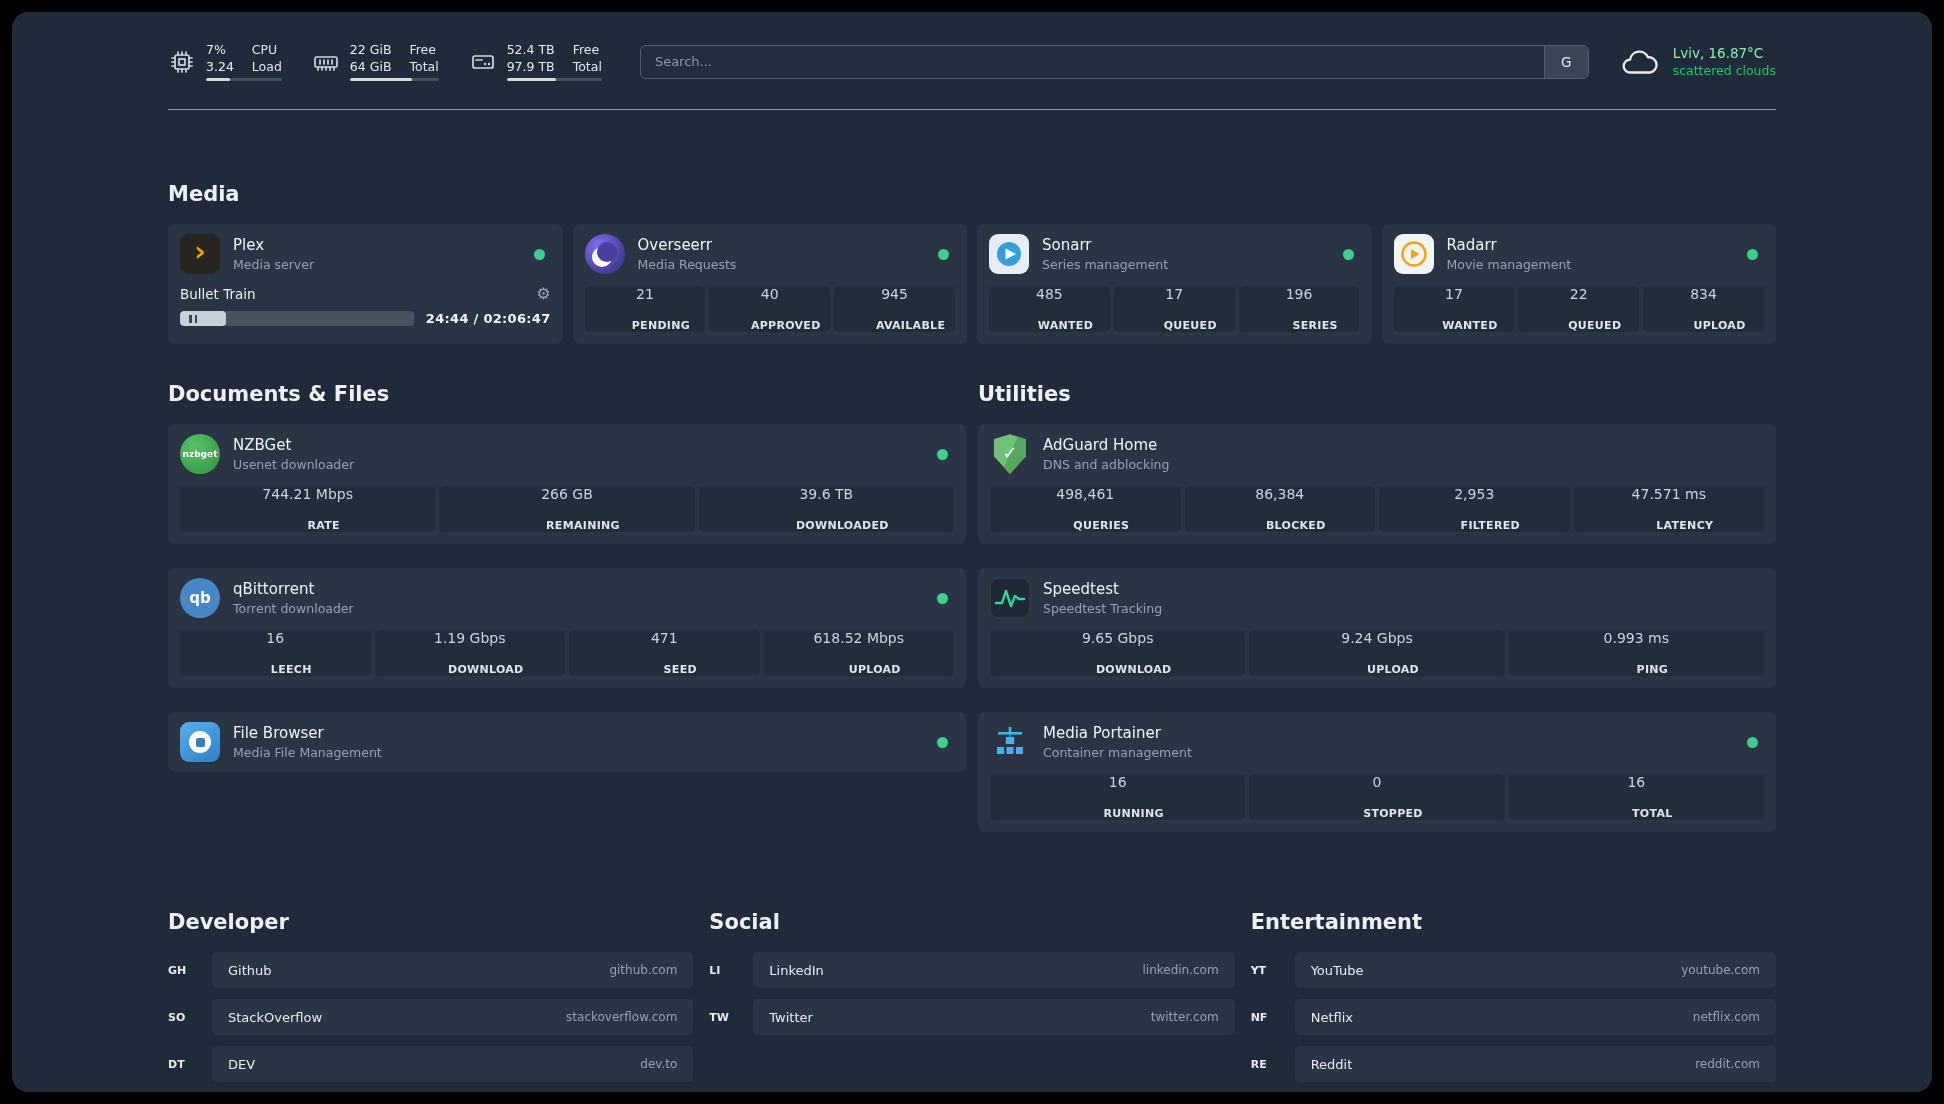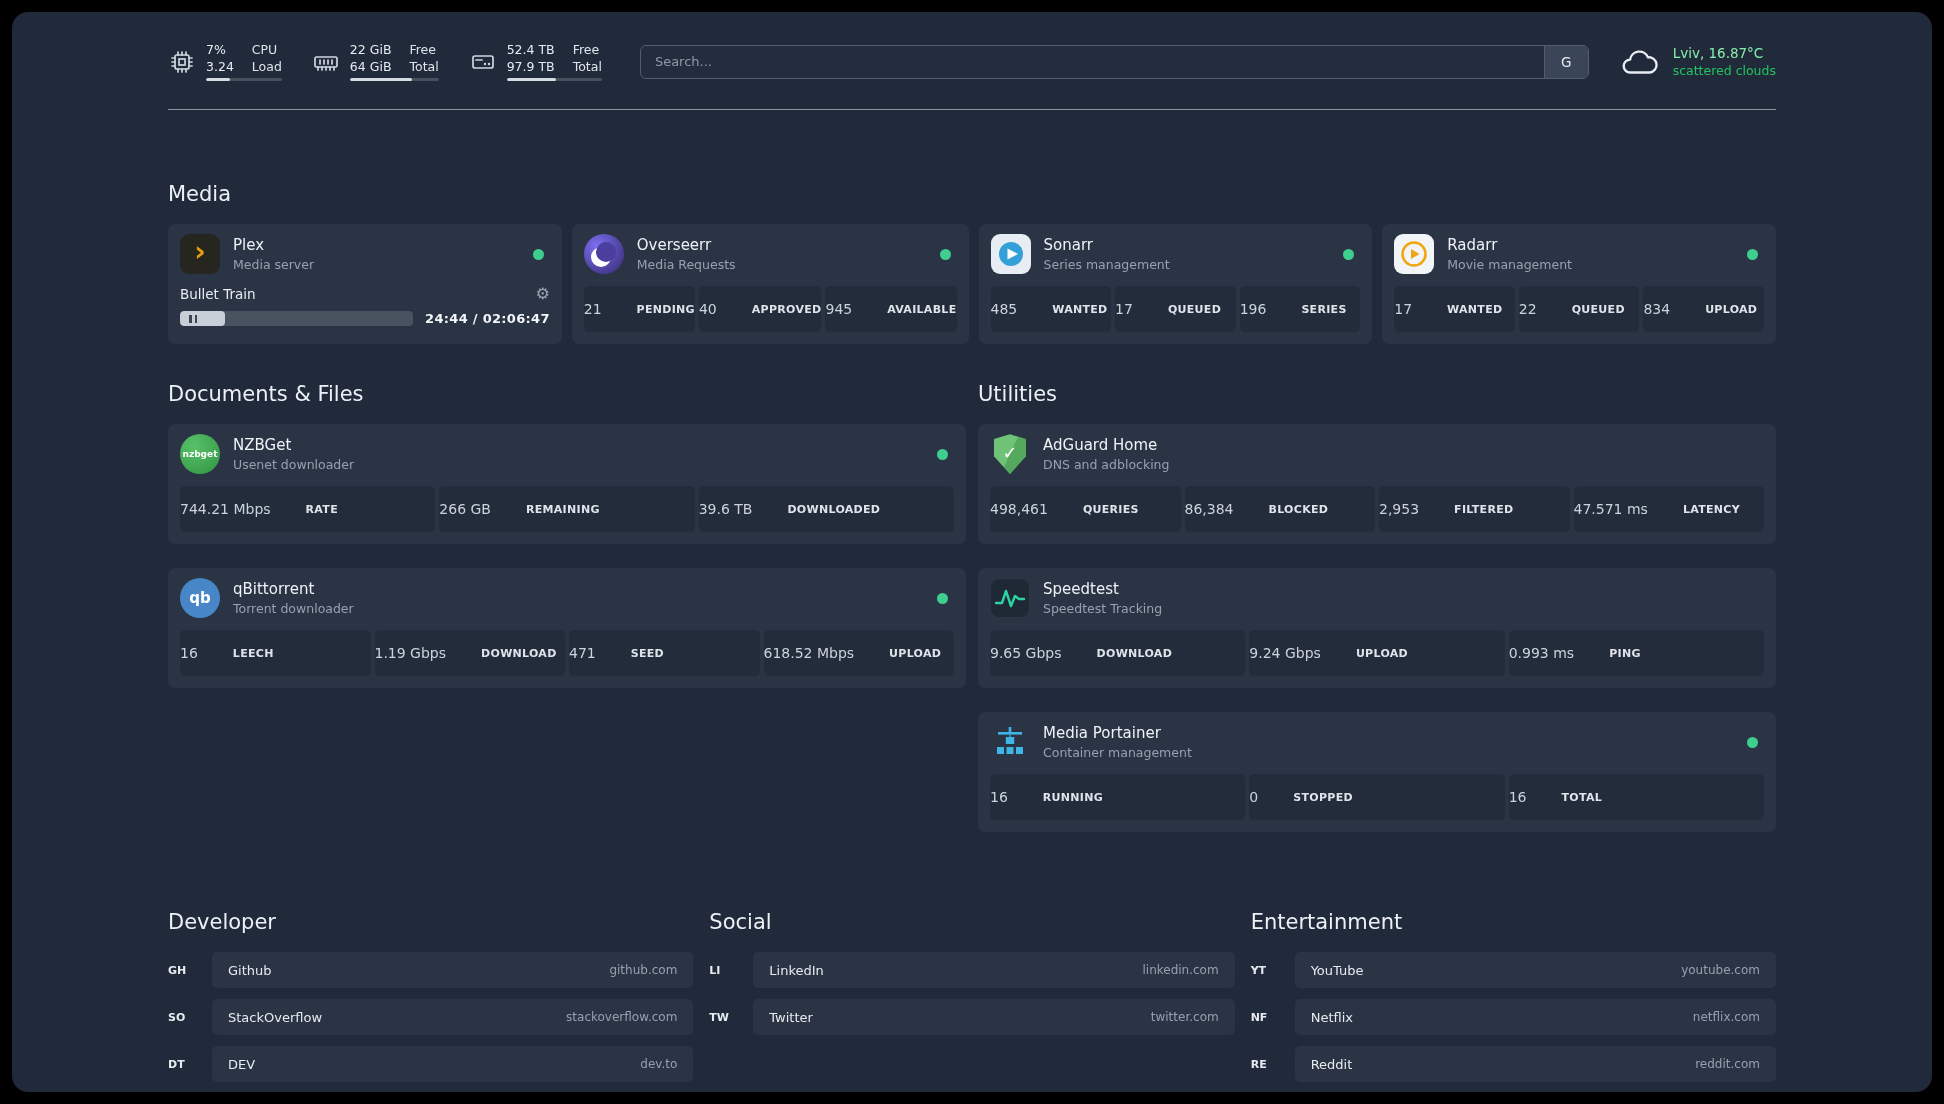--- a/index.html
+++ b/index.html
@@ -30,37 +30,37 @@
     font-size: 13.5px; cursor: pointer; font-family: inherit; }
 
   .weather { display: flex; align-items: center; gap: 12px; }
   .wicon { width: 42px; height: 34px; fill: none; stroke: #e9edf3; stroke-width: 2; stroke-linejoin: round; }
   .wt1 { font-size: 13.5px; color: #86efac; }
   .wt2 { font-size: 12.5px; color: #22c55e; margin-top: 2px; }
 
   .divider { margin-top: 28px; border-top: 1px solid rgba(230,235,240,.55); }
 
   
-  .section-title { font-size: 21px; font-weight: 400; color: #edf1f6; margin: 0 0 18px; }
+  .section-title { font-size: 21px; font-weight: 700; color: #edf1f6; margin: 0 0 18px; }
   .media { margin-top: 72px; }
   .cards4 { display: grid; grid-template-columns: repeat(4, 1fr); gap: 10px; }
   .twocol { margin-top: 38px; display: grid; grid-template-columns: 1fr 1fr; gap: 12px; align-items: start; }
   .stack { display: flex; flex-direction: column; gap: 24px; }
 
   .card { background: #2b3444; border-radius: 7px; }
   .chead { display: flex; align-items: center; gap: 13px; padding: 10px 12px; cursor: pointer; }
   .cicon { width: 40px; height: 40px; flex: none; display: flex; align-items: center;
     justify-content: center; border-radius: 9px; position: relative; overflow: hidden; }
   .cmeta { flex: 1; min-width: 0; }
   .cname { font-size: 15px; font-weight: 500; color: #eff3f7; }
   .cdesc { font-size: 12.5px; color: #97a1b0; margin-top: 3px; }
   .dot { width: 11px; height: 11px; border-radius: 50%; background: #3ecf8e; margin-right: 6px; flex: none; }
   .stats { display: flex; gap: 4px; margin: 2px 12px 12px; }
   .stat { flex: 1; background: #232c3b; border-radius: 5px; height: 46px; display: flex;
-    flex-direction: row; align-items: center; justify-content: flex-start; gap: 3px; }
+    flex-direction: column; align-items: center; justify-content: space-between; gap: 3px; }
   .sval { font-size: 14px; color: #ccd3dc; }
   .slab { font-size: 11px; font-weight: bold; color: #dfe4ea; letter-spacing: .3px; padding-left: 32px; }
 
   
   .player { margin: 2px 12px 12px; }
   .trackrow { display: flex; align-items: center; justify-content: space-between; }
   .track { font-size: 13.5px; color: #e8edf3; }
   .gear { color: #9aa4b2; font-size: 16px; cursor: pointer; line-height: 1; }
   .barrow { display: flex; align-items: center; gap: 12px; margin-top: 9px; }
   .pbar { flex: 1; height: 15px; background: #49525f; border-radius: 4px; overflow: hidden; }
@@ -387,20 +387,34 @@
               <div class="sval">471</div>
               <div class="slab">SEED</div>
             </div>
             <div class="stat">
               <div class="sval">618.52 Mbps</div>
               <div class="slab">UPLOAD</div>
             </div>
           </div>
         </div>
 
+        <div class="card">
+          <div class="chead">
+            <span class="cicon i-fb">
+                  <span class="fbdot">
+                    <span></span>
+                  </span>
+                </span>
+            <div class="cmeta">
+              <div class="cname">File Browser</div>
+              <div class="cdesc">Media File Management</div>
+            </div>
+            <span class="dot"></span>
+          </div>
+        </div>
 
       </div>
     </section>
 
     <section>
       <h2 class="section-title">Utilities</h2>
       <div class="stack">
 
         <div class="card">
           <div class="chead">

